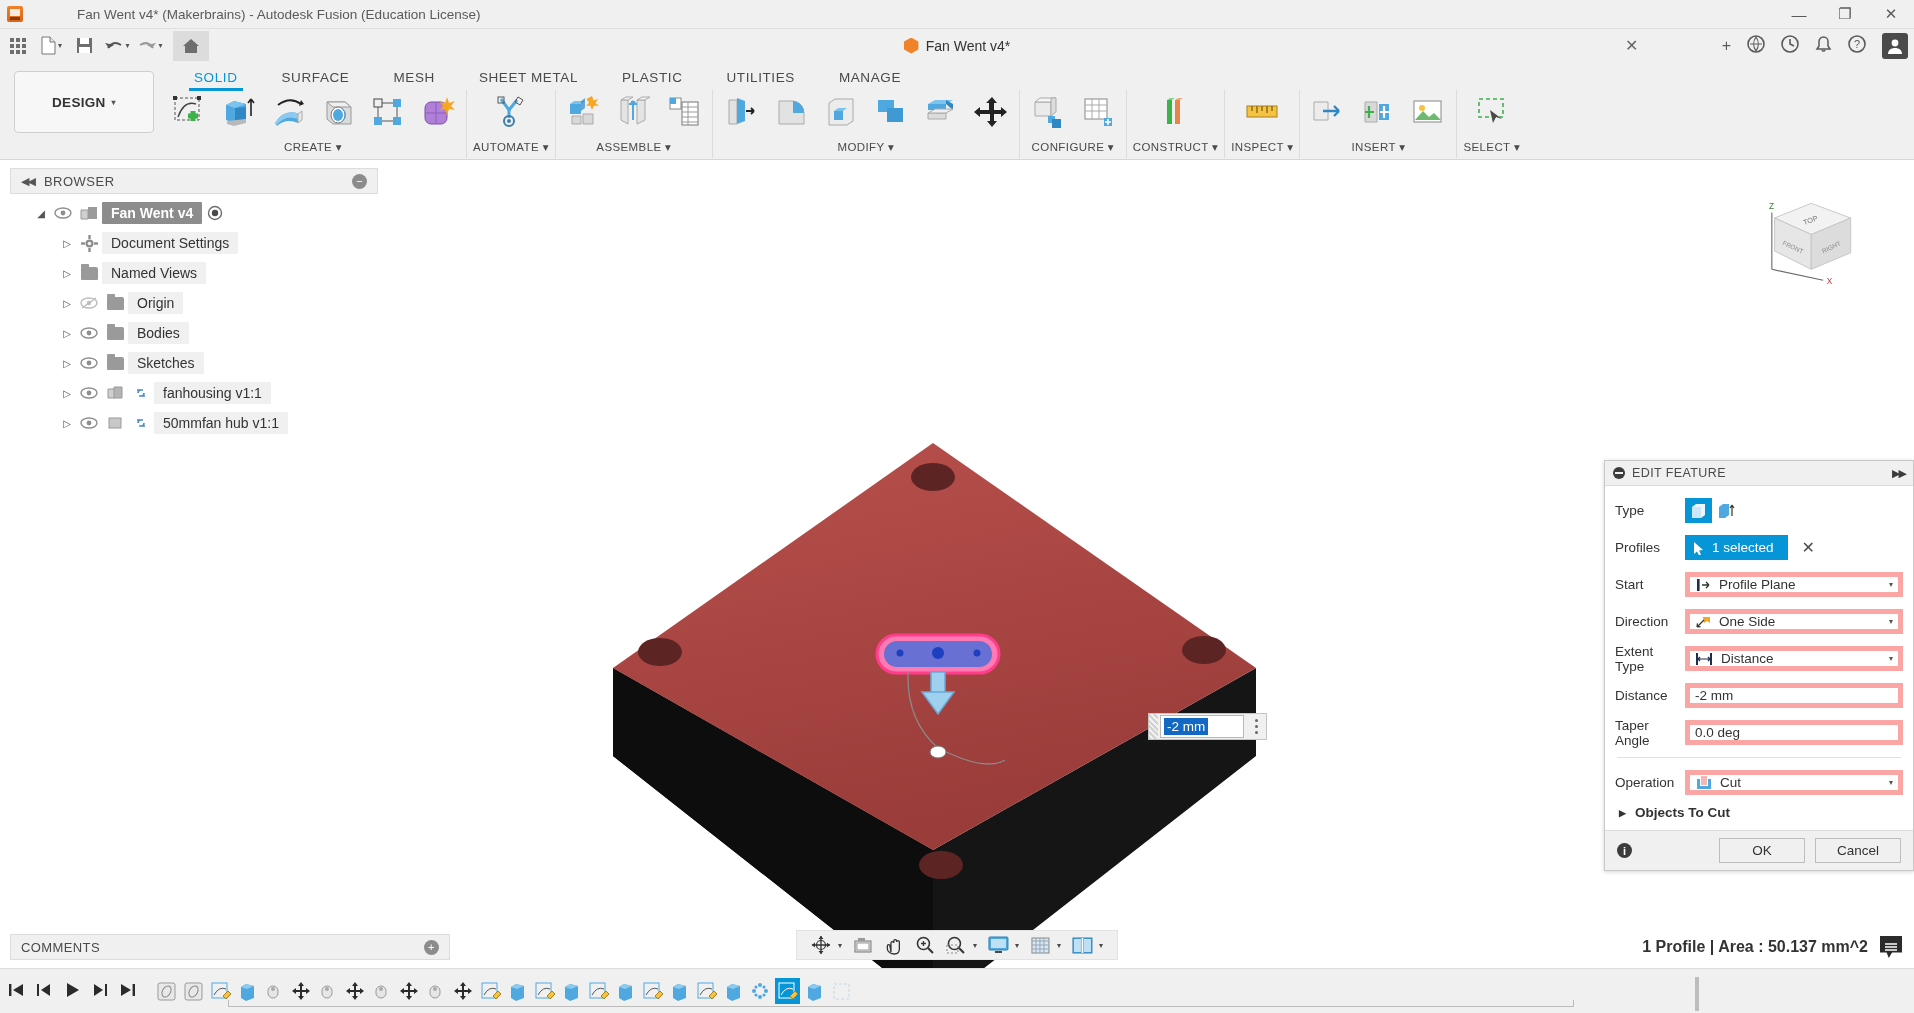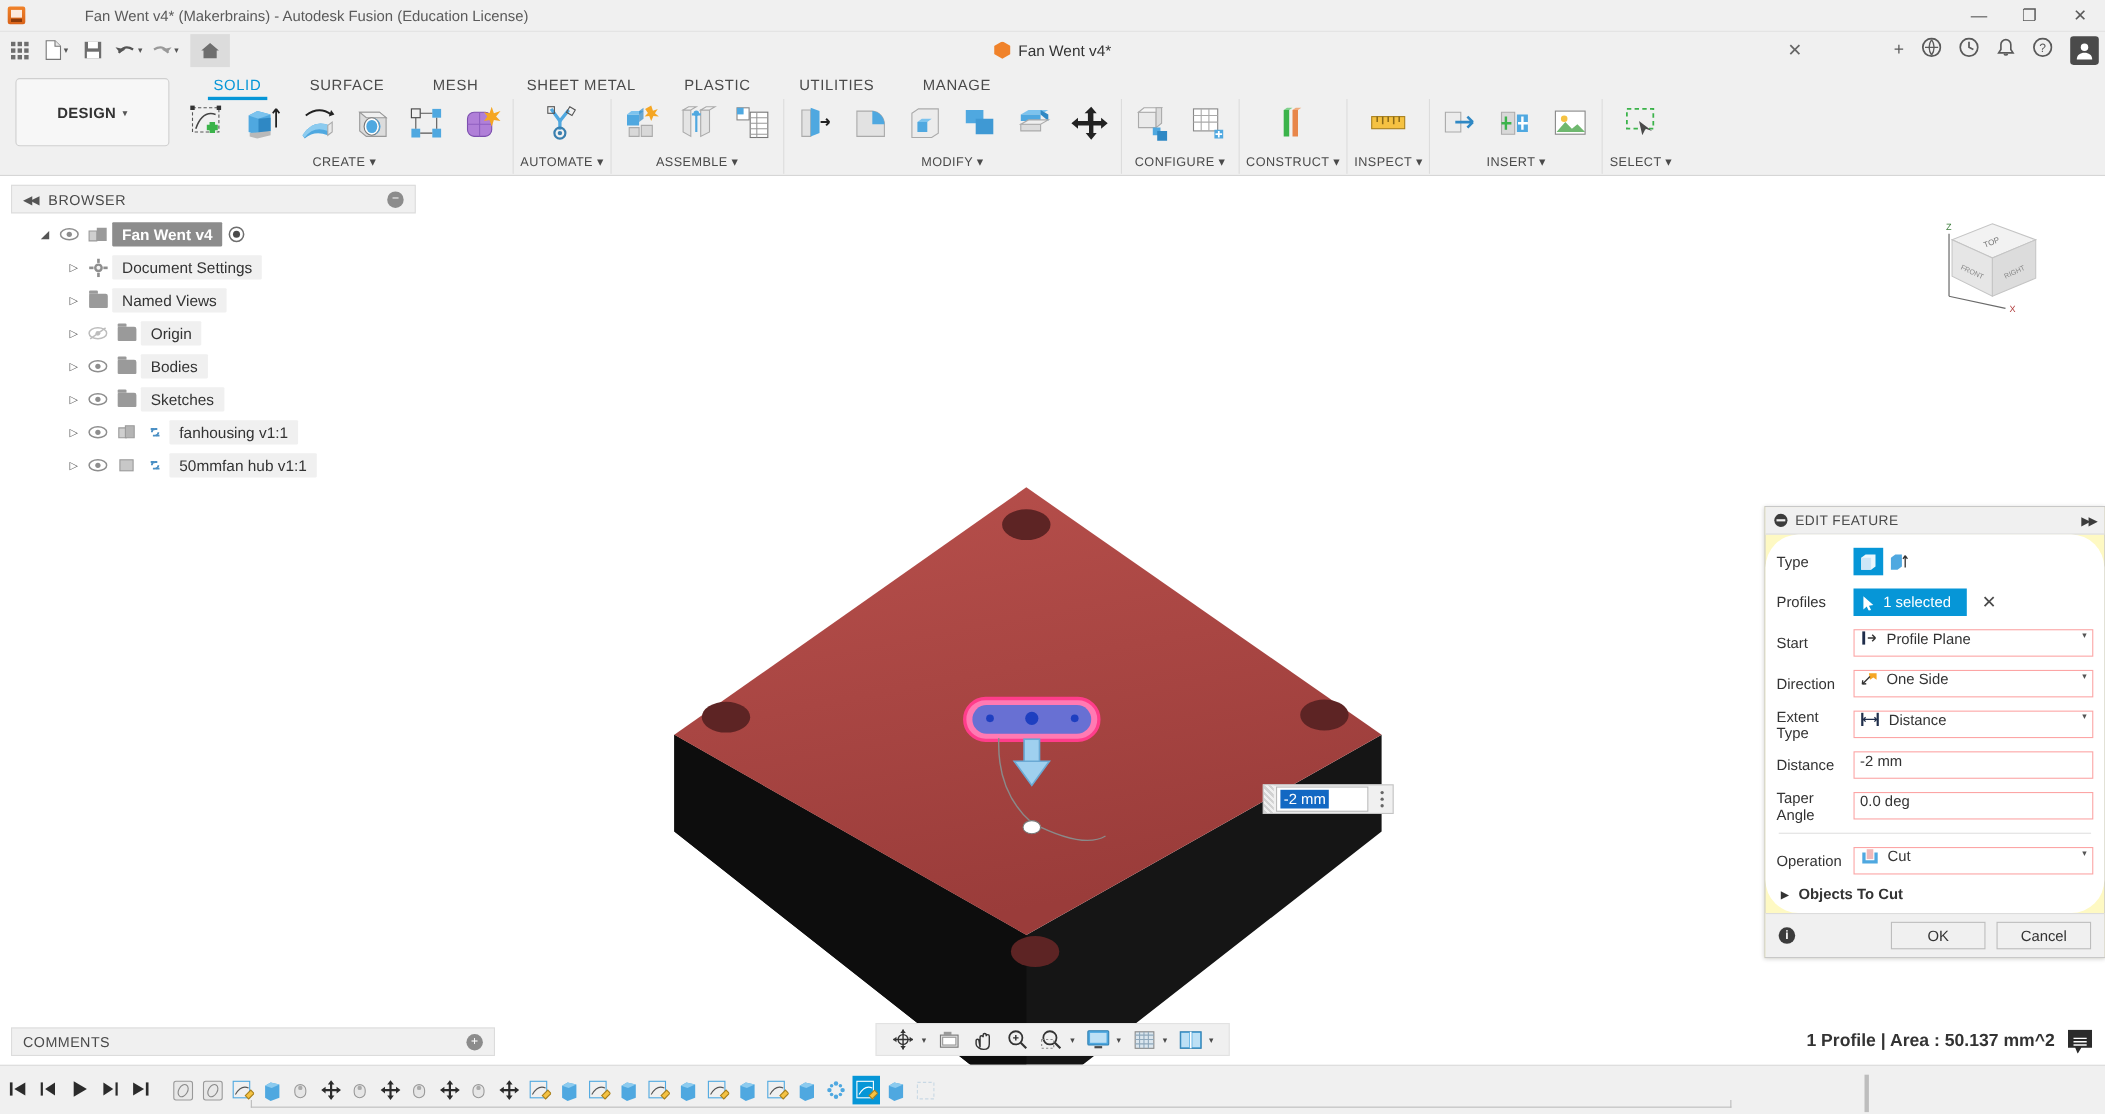--- a/index.html
+++ b/index.html
@@ -98,40 +98,40 @@
   .diminput { position:absolute; left:1148px; top:553px; display:flex; align-items:center;
      background:#f0f0f0; border:1px solid #c4c4c4; height:27px; }
   .dim-grip { width:9px; height:25px; background:repeating-linear-gradient(45deg,#d2d2d2 0 2px,#f0f0f0 2px 4px);}
   .dim-field { background:#fff; border:1px solid #b9b9b9; height:23px; width:84px; margin:0 2px;
      display:flex; align-items:center; padding:0 3px; }
   .dim-val { background:#1268c3; color:#fff; font-size:13.5px; padding:1px 3px; }
   .dim-dots { width:20px; display:flex; flex-direction:column; align-items:center; gap:3px; }
   .dim-dots i{width:3px;height:3px;background:#666;border-radius:50%;}
 
   
-  .dialog { position:absolute; left:1604px; top:300px; width:310px; background:#fef9c3;
+  .dialog { position:absolute; left:1604px; top:300px; width:310px; background:#701a75;
      border:1px solid #c8c8c8; box-shadow:0 1px 4px rgba(0,0,0,.18); }
   .dlg-head { height:25px; display:flex; align-items:center; gap:7px; padding:0 8px;
      background:#f0f0f0; border-bottom:1px solid #dcdcdc; }
   .dlg-head .circ { width:12px; height:12px; border-radius:50%; background:#3c3c3c;
      position:relative; }
   .dlg-head .circ:after{content:"";position:absolute;left:2px;top:5px;width:8px;height:2px;background:#f0f0f0;}
   .dlg-head .ttl { font-size:12.5px; color:#4a4a4a; letter-spacing:.4px; flex:1;}
   .dlg-head .exp { color:#3c3c3c; font-size:11px; letter-spacing:-2px; }
-  .dlg-body { padding:6px 0 0 0; background:#fff;border-radius:30px; }
+  .dlg-body { padding:6px 0 0 0; background:#fff; }
   .row { display:flex; align-items:center; height:37px; padding:0 10px; }
   .row .lbl { width:70px; font-size:13.5px; color:#333; flex:none; }
   .tbtn { width:27px; height:25px; display:flex; align-items:center; justify-content:center;
      border:1px solid transparent; }
   .tbtn.on { background:#0696d7; }
   .selbtn { background:#0696d7; color:#fff; height:25px; display:flex; align-items:center;
      gap:7px; padding:0 14px 0 8px; font-size:13.5px; }
   .xbtn { margin-left:14px; color:#4a4a4a; font-size:16px; }
-  .field { flex:1; height:25px; border:1px solid #fca5a5; background:#fff; display:flex;
-     align-items:flex-start; gap:7px; padding:0 5px; font-size:13.5px; color:#333; }
+  .field { flex:1; height:25px; border:5px solid #fca5a5; background:#fff; display:flex;
+     align-items:center; gap:7px; padding:0 5px; font-size:13.5px; color:#333; }
   .field .cv { margin-left:auto; font-size:8px; color:#555; }
   .divider { height:1px; background:#e0e0e0; margin:6px 12px; }
   .collapse { display:flex; align-items:center; gap:9px; padding:4px 10px 10px 14px;
      font-size:13.5px; font-weight:bold; color:#333; }
   .collapse .tri { font-size:9px; }
   .dlg-foot { border-top:1px solid #dcdcdc; background:#f0f0f0; height:40px;
      display:flex; align-items:center; padding:0 12px; gap:10px; }
   .infoi { width:15px; height:15px; border-radius:50%; background:#3c3c3c; color:#fff;
      font-size:11px; font-weight:bold; display:flex; align-items:center; justify-content:center;}
   .btn { height:25px; min-width:86px; border:1px solid #bdbdbd; background:#f0f0f0;

